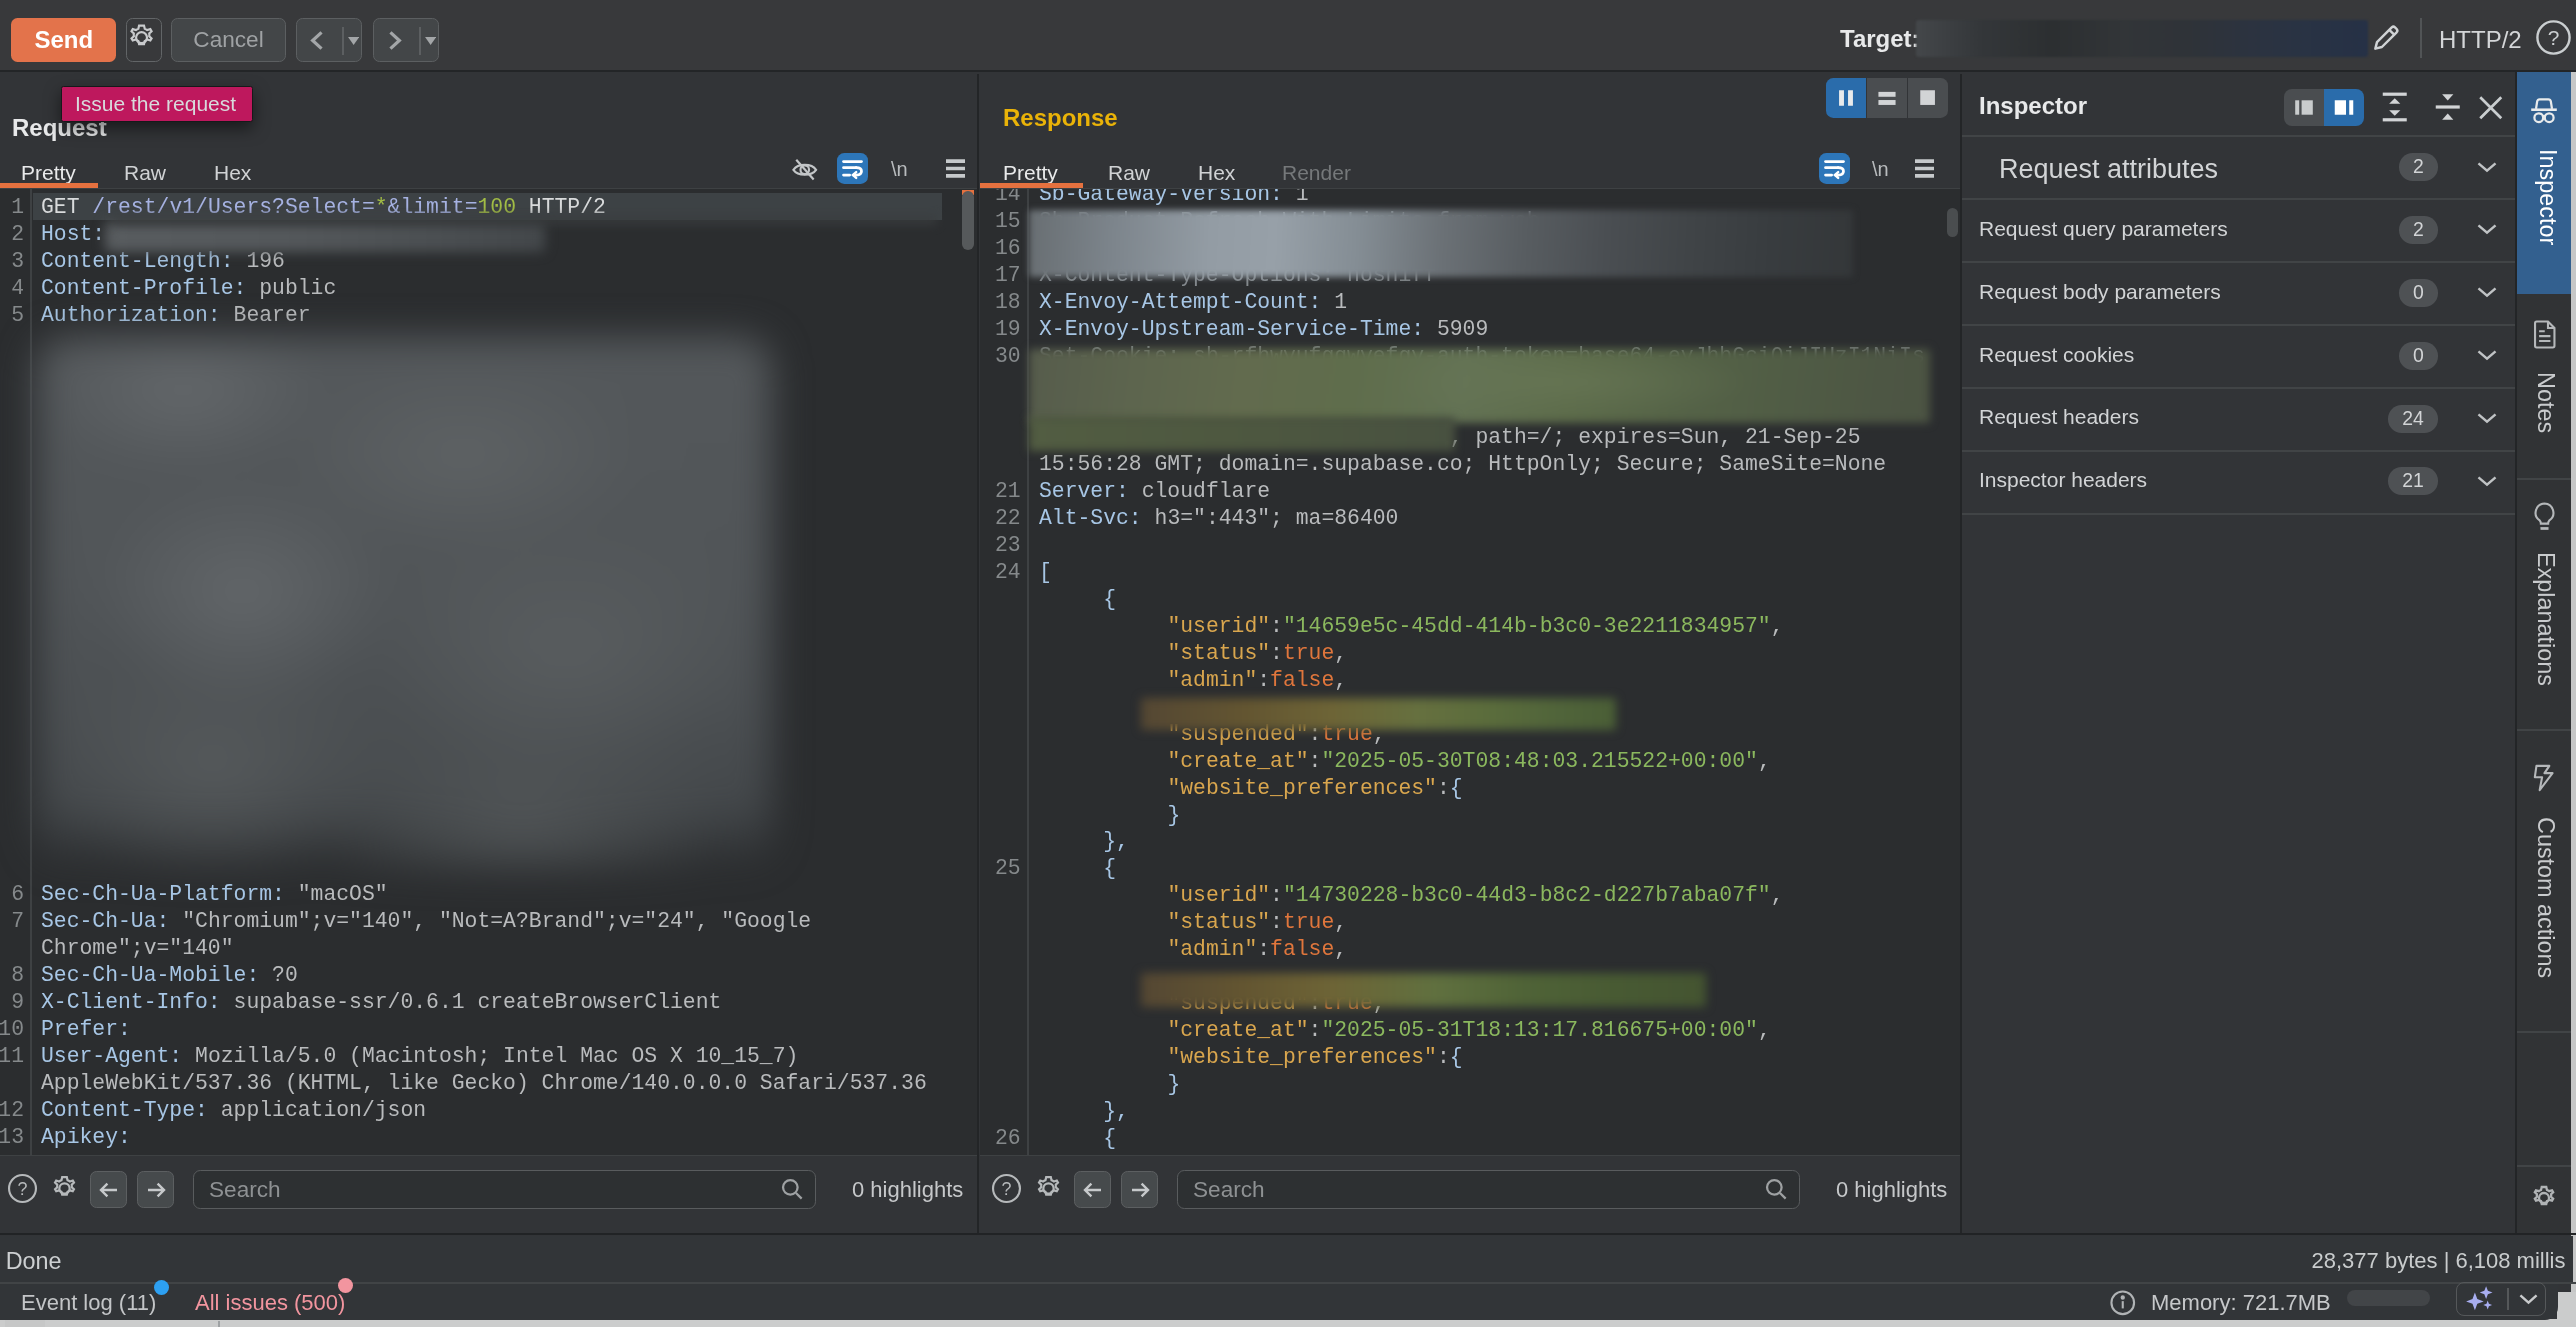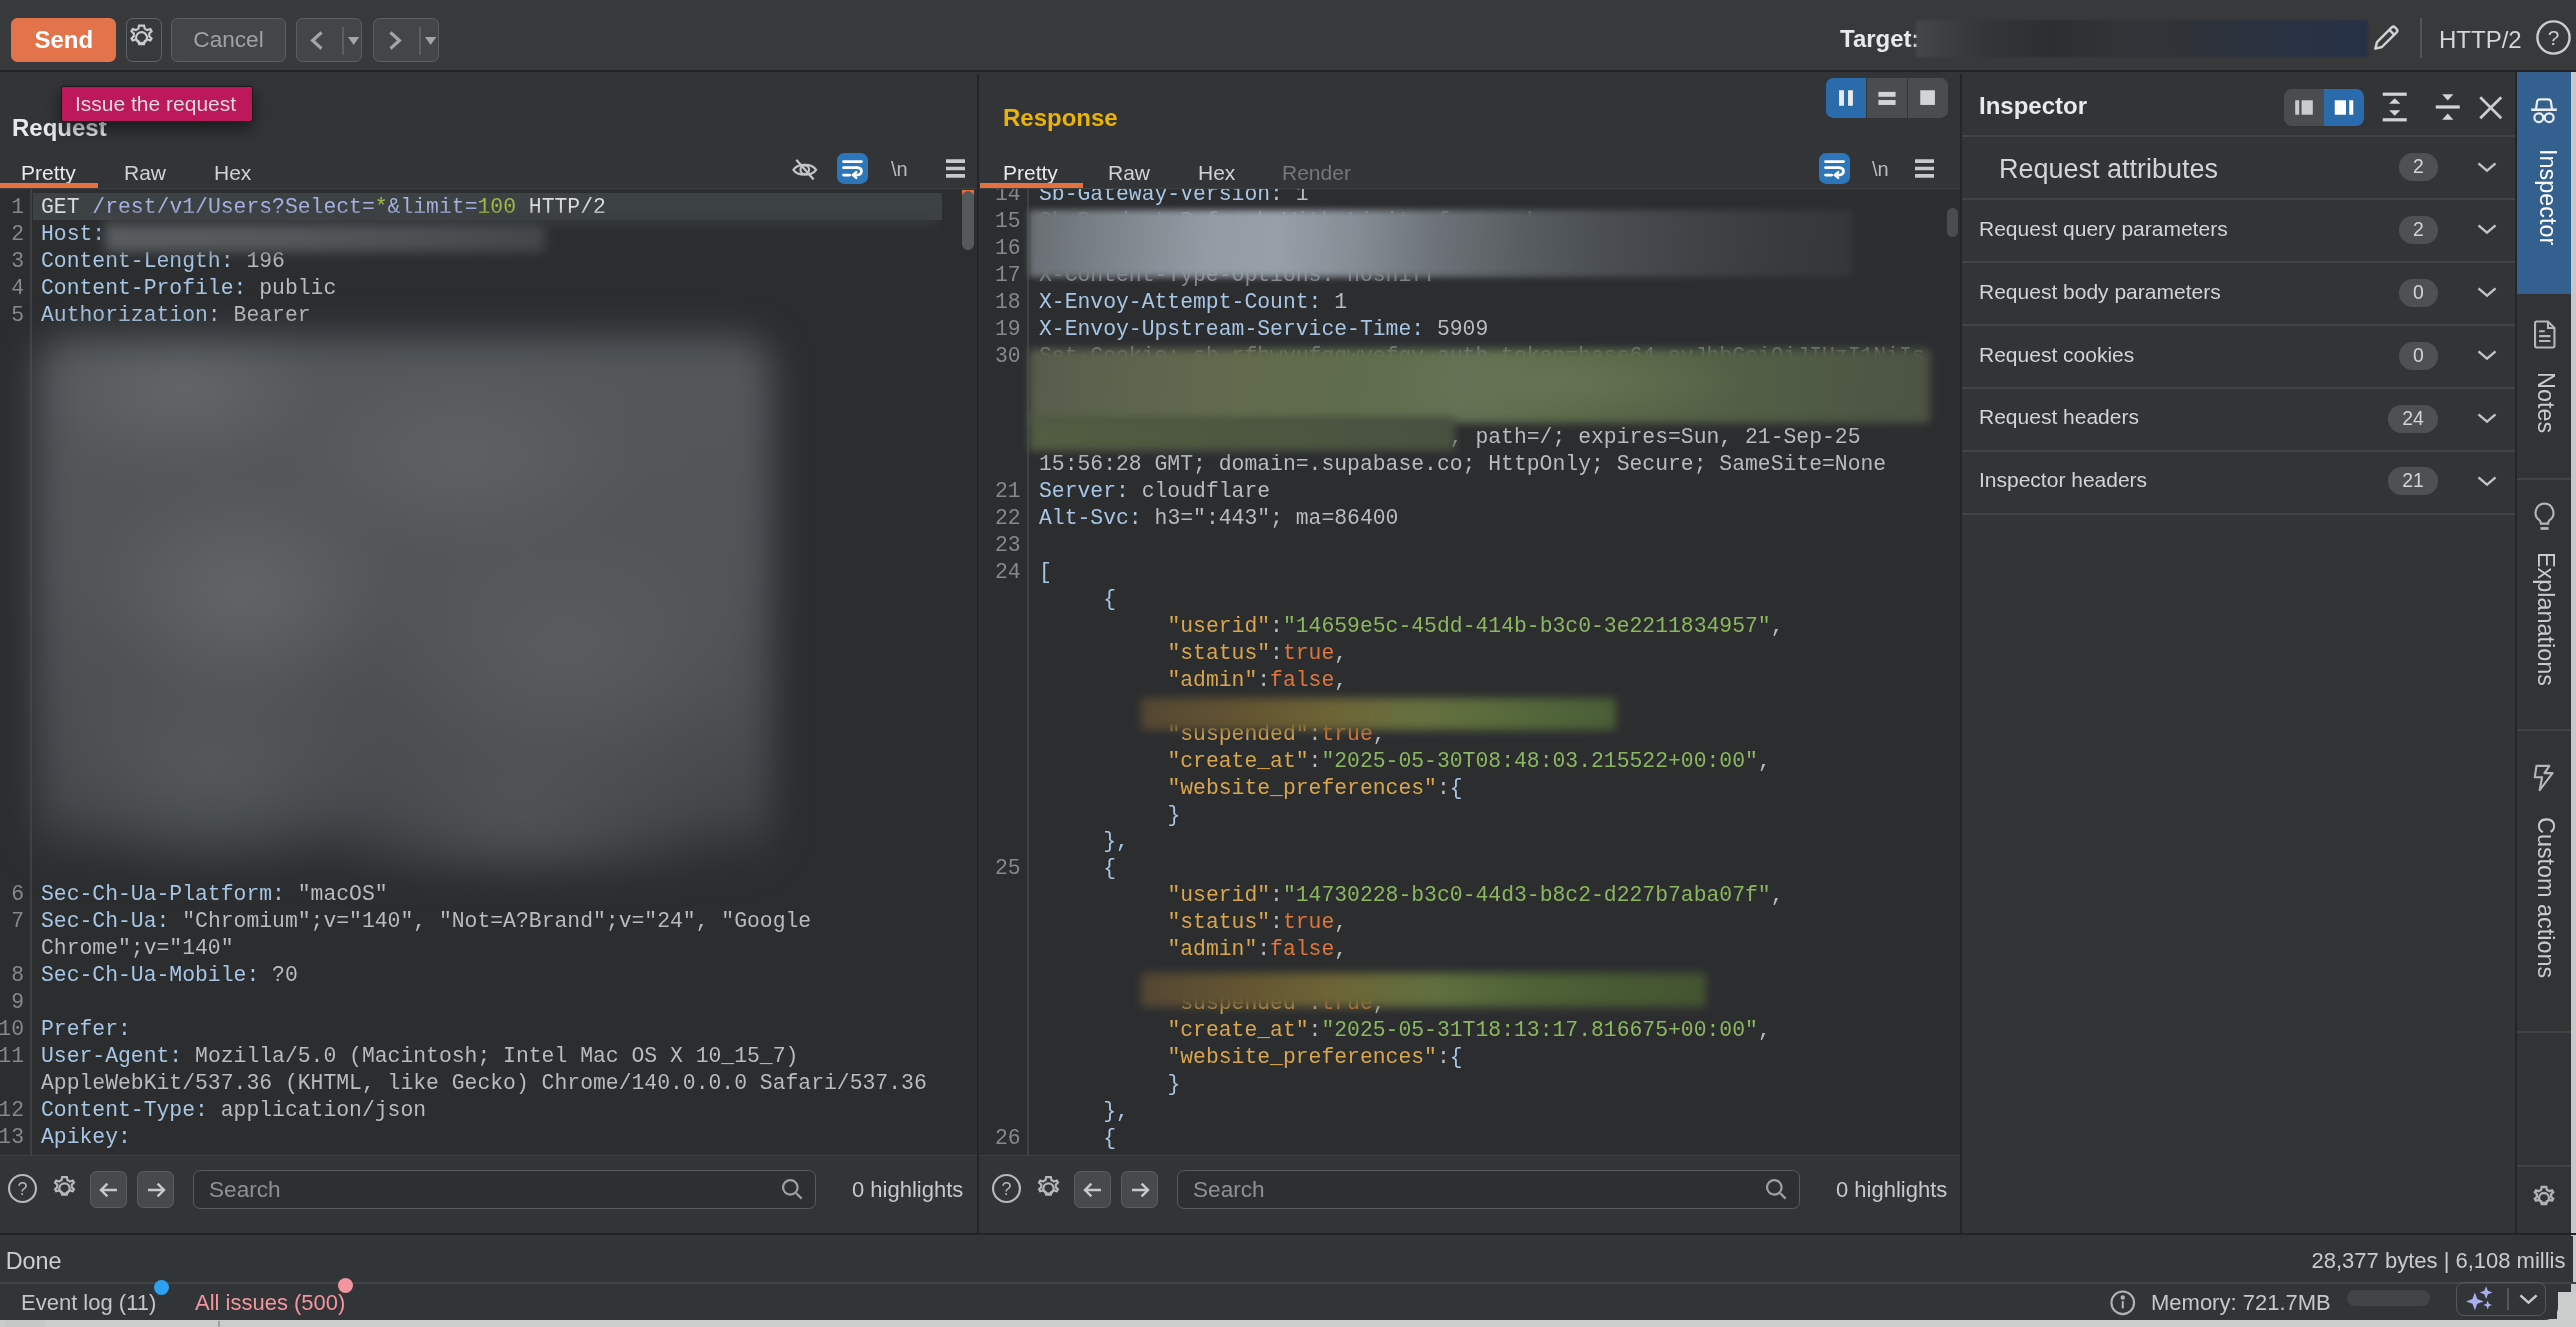--- a/index.html
+++ b/index.html
@@ -136,20 +136,21 @@
 <div class="a" style="left:105px;top:33px;width:440px;height:30px;background:linear-gradient(90deg,#585c5f,#54585b 40%,#4b4f52 75%,#43474a);border-radius:4.8px;filter:blur(5.7px)"></div>
 <div class="a" style="left:113px;top:26px;width:824px;height:9.7px;background:#3a3d3f;filter:blur(4.8px);opacity:.8"></div>
 <div class="a" style="left:36px;top:148px;width:736px;height:533px;border-radius:32px;filter:blur(18px);background:radial-gradient(ellipse 202px 113px at 20% 10%, #63676a 0%, rgba(85,89,91,0) 72%),radial-gradient(ellipse 250px 137px at 58% 22%, #5e6264 0%, rgba(85,89,91,0) 72%),radial-gradient(ellipse 218px 162px at 28% 48%, #626669 0%, rgba(85,89,91,0) 70%),radial-gradient(ellipse 275px 178px at 72% 58%, #595d5f 0%, rgba(78,82,84,0) 70%),radial-gradient(ellipse 242px 170px at 24% 80%, #55595b 0%, rgba(70,74,76,0) 72%),radial-gradient(ellipse 283px 194px at 66% 88%, #505456 0%, rgba(62,66,68,0) 74%),linear-gradient(180deg,#54585b 0%,#515558 45%,#4b4f52 70%,#43474a 88%,rgba(48,51,53,0) 100%)"></div>
 <div class="a mono" style="left:41px;top:692px"><span style="color:#a7c6e5">Sec-Ch-Ua-Platform:</span><span style="color:#b9bbbd"> "macOS"</span></div>
 <div class="a ln" style="left:-24px;top:692px;width:48px">6</div>
 <div class="a mono" style="left:41px;top:719px"><span style="color:#a7c6e5">Sec-Ch-Ua:</span><span style="color:#b9bbbd"> "Chromium";v="140", "Not=A?Brand";v="24", "Google</span></div>
 <div class="a ln" style="left:-24px;top:719px;width:48px">7</div>
 <div class="a mono" style="left:41px;top:746px"><span style="color:#b9bbbd">Chrome";v="140"</span></div>
 <div class="a mono" style="left:41px;top:773px"><span style="color:#a7c6e5">Sec-Ch-Ua-Mobile:</span><span style="color:#b9bbbd"> ?0</span></div>
 <div class="a ln" style="left:-24px;top:773px;width:48px">8</div>
+<div class="a mono" style="left:41px;top:800px"><span style="color:#a7c6e5">X-Client-Info:</span><span style="color:#b9bbbd"> supabase-ssr/0.6.1 createBrowserClient</span></div>
 <div class="a ln" style="left:-24px;top:800px;width:48px">9</div>
 <div class="a mono" style="left:41px;top:827px"><span style="color:#a7c6e5">Prefer:</span></div>
 <div class="a ln" style="left:-24px;top:827px;width:48px">10</div>
 <div class="a mono" style="left:41px;top:854px"><span style="color:#a7c6e5">User-Agent:</span><span style="color:#b9bbbd"> Mozilla/5.0 (Macintosh; Intel Mac OS X 10_15_7)</span></div>
 <div class="a ln" style="left:-24px;top:854px;width:48px">11</div>
 <div class="a mono" style="left:41px;top:881px"><span style="color:#b9bbbd">AppleWebKit/537.36 (KHTML, like Gecko) Chrome/140.0.0.0 Safari/537.36</span></div>
 <div class="a mono" style="left:41px;top:908px"><span style="color:#a7c6e5">Content-Type:</span><span style="color:#b9bbbd"> application/json</span></div>
 <div class="a ln" style="left:-24px;top:908px;width:48px">12</div>
 <div class="a mono" style="left:41px;top:935px"><span style="color:#a7c6e5">Apikey:</span></div>
 <div class="a ln" style="left:-24px;top:935px;width:48px">13</div>

